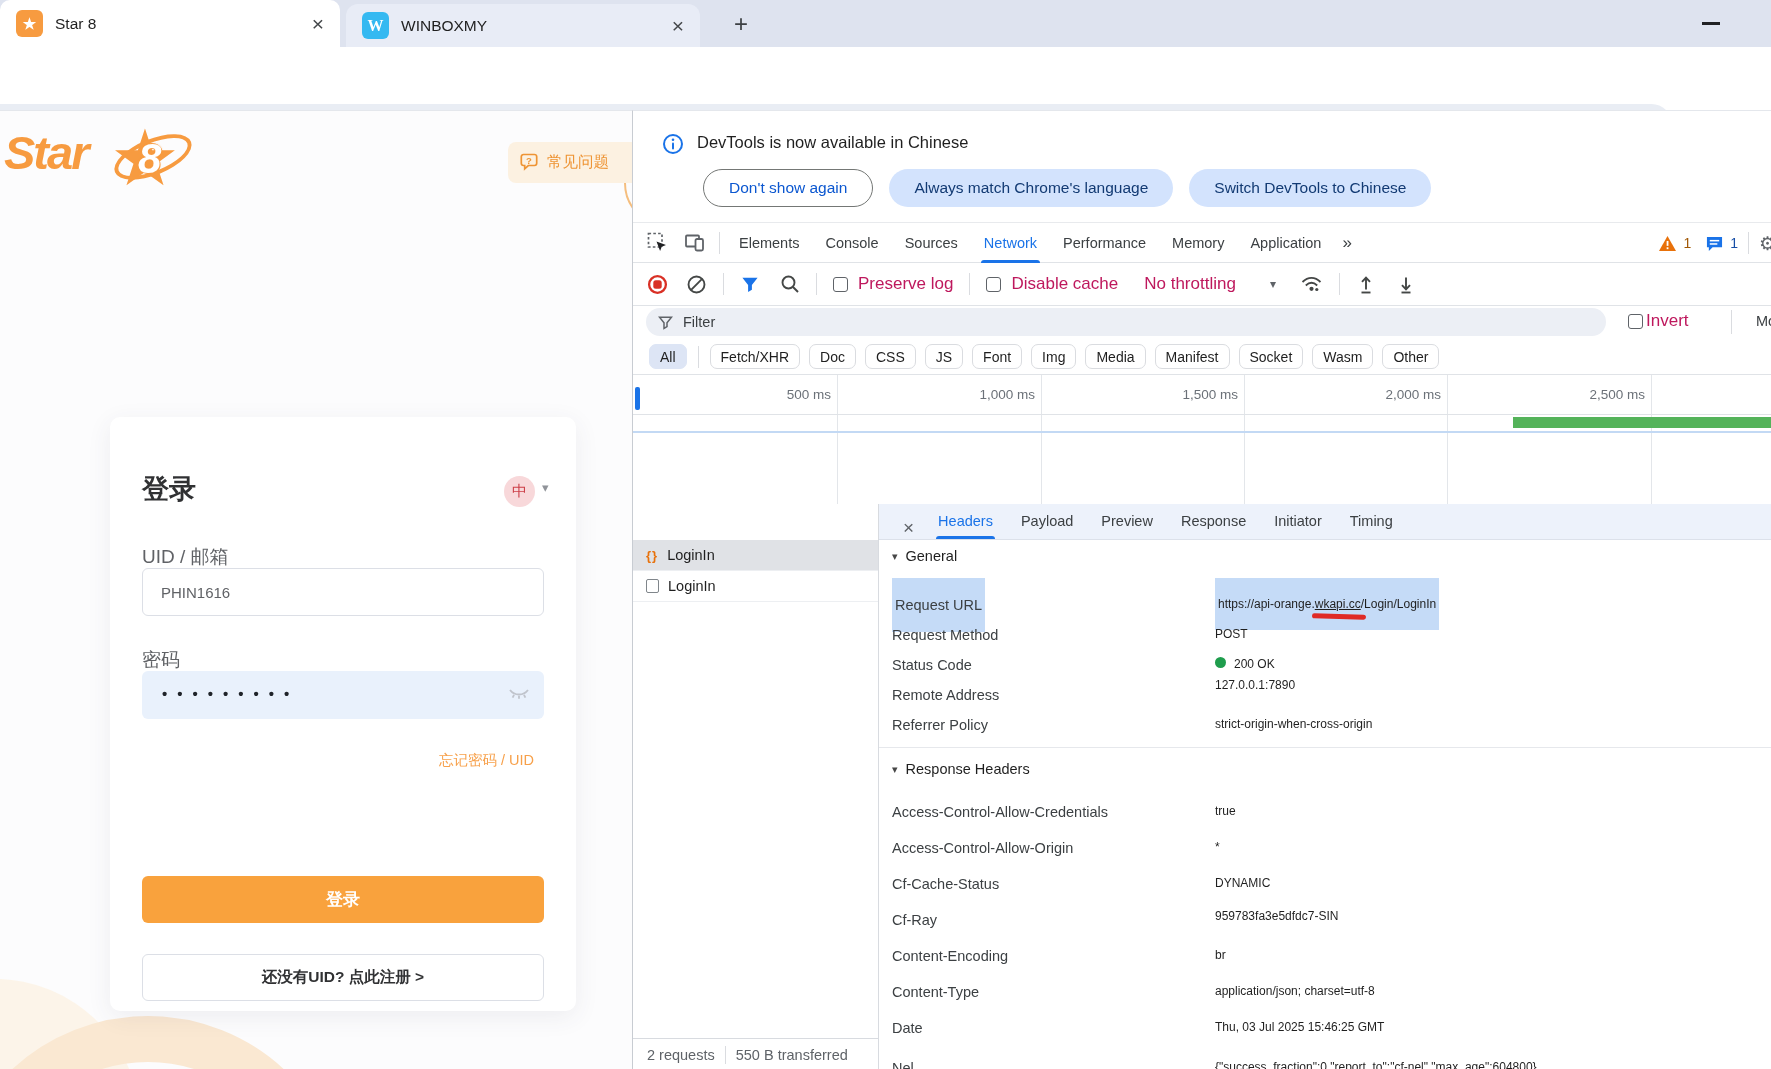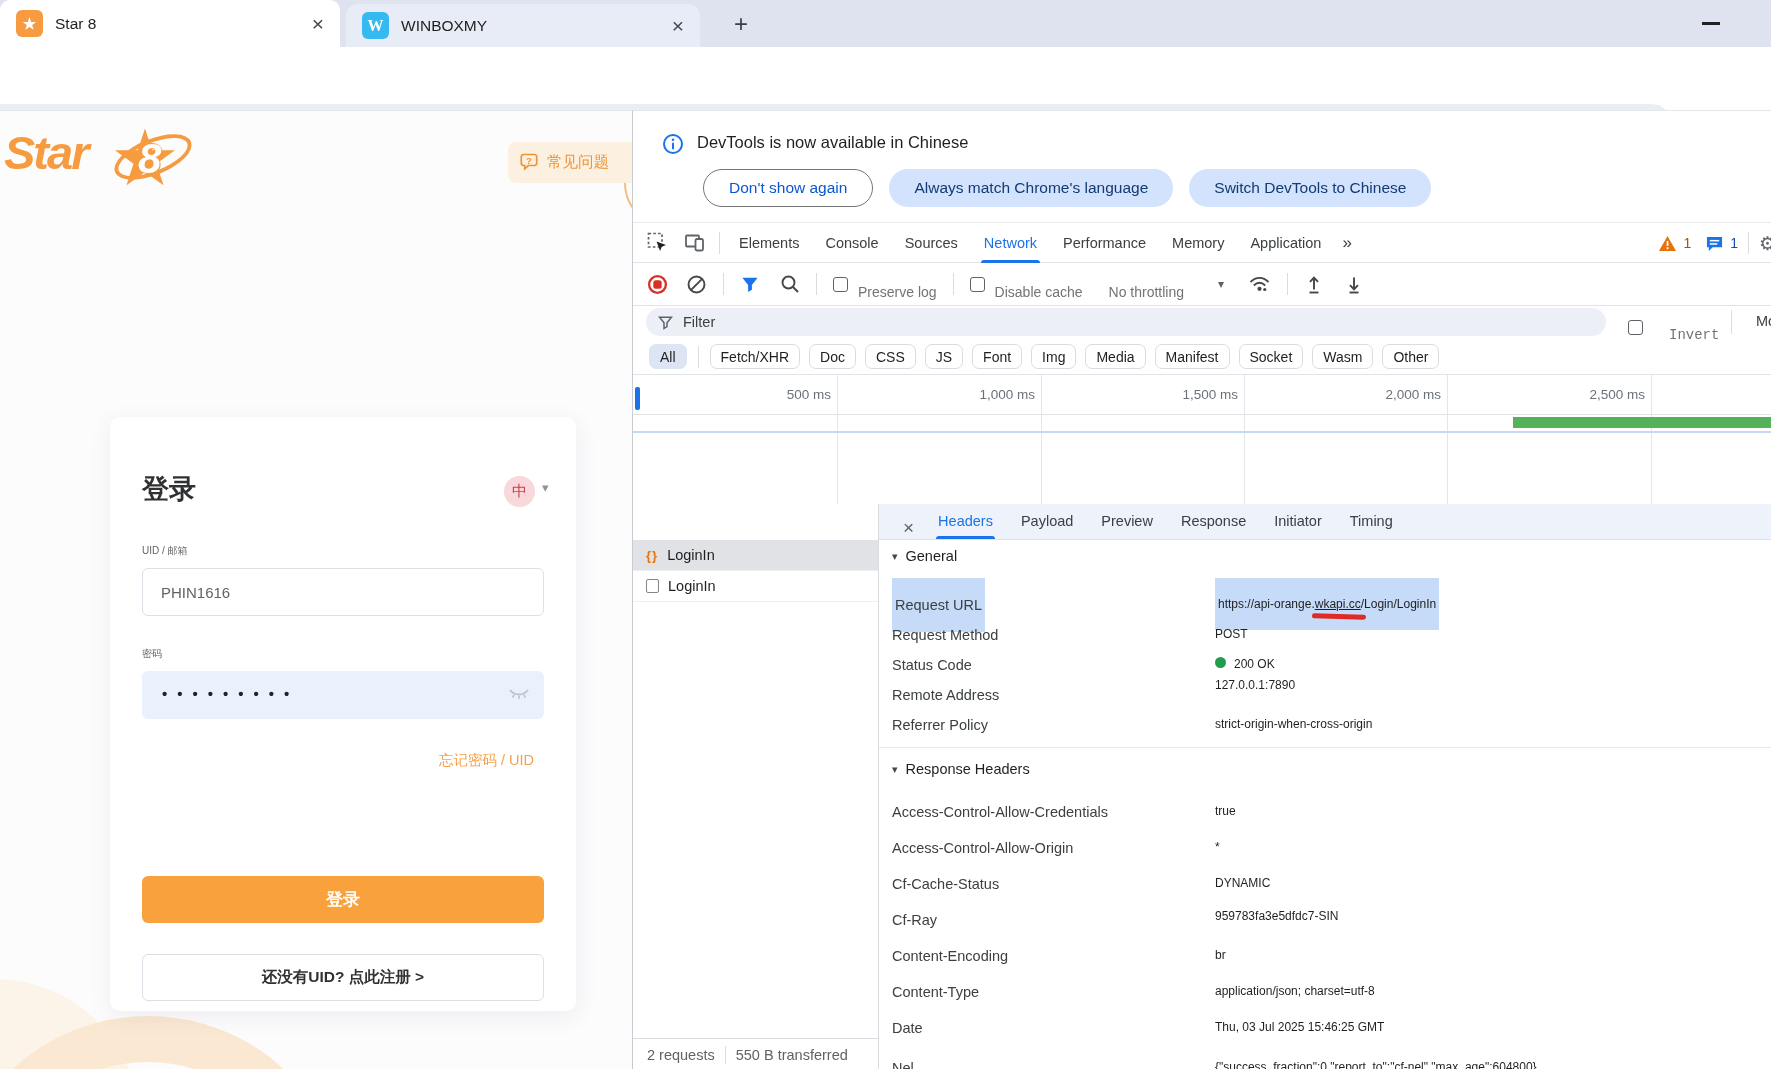--- a/index.html
+++ b/index.html
@@ -47,21 +47,21 @@
   .deco-fill-bl { position:absolute; left:-150px; top:868px; width:290px; height:290px; background:#FCF2E2; border-radius:50%; opacity:.75; }
   .deco-ring-bl { position:absolute; left:-52px; top:905px; width:400px; height:400px; border:46px solid #FAE8D2; border-radius:50%; }
 
   #login-card { position:absolute; left:110px; top:306px; width:466px; height:594px; background:#fff; border-radius:10px;
                 box-shadow:0 6px 24px rgba(60,70,90,.08); }
   #login-title { position:absolute; left:32px; top:54px; font-size:27px; font-weight:bold; color:#303133; }
   #lang-pill { position:absolute; left:394px; top:59px; width:31px; height:31px; border-radius:50%; background:#F8D8DA;
                color:#CC3E47; font-size:15px; display:flex; align-items:center; justify-content:center; }
   #lang-caret { position:absolute; left:432px; top:63px; color:#909399; font-size:13px; }
   #lang-caret::before { content:"▾"; }
-  .field-label { position:absolute; left:32px; font-size:10px; color:#606266; }
+  .field-label { position:absolute; left:32px; font-size:19px; color:#606266; }
   .text-input { position:absolute; left:32px; width:402px; height:48px; border:1px solid #DCDFE6; border-radius:6px;
                 font-size:15px; color:#606266; padding:0 18px; background:#fff; font-family:"Liberation Sans",sans-serif; }
   #pwd-box { position:absolute; left:32px; top:254px; width:402px; height:48px; background:#E9F1FC; border-radius:6px; }
   #pwd-dots { position:absolute; left:20px; top:14px; font-size:15px; font-weight:bold; color:#1F2329; letter-spacing:10px; }
   #eye-icon { position:absolute; right:14px; top:16px; }
   #forgot-link { position:absolute; right:42px; top:334px; font-size:14.5px; color:#F7A04A; }
   #login-btn { position:absolute; left:32px; top:459px; width:402px; height:47px; background:#F9A23D; border:none;
                border-radius:6px; color:#fff; font-size:17px; font-weight:bold; font-family:"Liberation Sans",sans-serif; }
   #register-btn { position:absolute; left:32px; top:537px; width:402px; height:47px; background:#fff;
                   border:1px solid #DCDFE6; border-radius:6px; color:#303133; font-size:15.5px; font-weight:bold;
@@ -84,31 +84,31 @@
   .dt-tab.active::after { content:""; position:absolute; left:10px; right:10px; bottom:0; height:3px; background:#1A73E8; border-radius:3px 3px 0 0; }
   .vsep { width:1px; height:22px; background:#DADCE0; margin:0 6px; flex:0 0 auto; }
   .dt-more { font-size:17px; color:#3C4043; padding:0 8px; }
   .dt-more::before { content:"»"; }
   #dt-badges { position:absolute; right:0; top:112px; height:40px; display:flex; align-items:center; gap:6px; padding-right:0; }
   .badge-num { font-size:14px; }
 
   #net-toolbar { position:absolute; left:0; top:152px; width:1139px; height:43px; border-bottom:1px solid #E0E3E7;
                  display:flex; align-items:center; padding-left:14px; gap:10px; }
   .chk { width:15px; height:15px; border:1.7px solid #5F6368; border-radius:3px; background:#fff; flex:0 0 auto; }
-  .tb-label { font-size:14px; color:#737373; white-space:nowrap;margin-top:16px; }
+  .tb-label { font-size:17px; color:#be185d; white-space:nowrap; }
   .caret { color:#5F6368; font-size:12px; }
   .caret::before { content:"▾"; }
 
   #filter-row { position:absolute; left:0; top:195px; width:1139px; height:33px; }
   #filter-pill { position:absolute; left:13px; top:2px; width:960px; height:28px; background:#ECEFF5; border-radius:14px;
                  display:flex; align-items:center; gap:10px; padding:0 12px; }
   #filter-input { border:none; background:transparent; outline:none; font-size:14.5px; color:#3C4043; width:850px;
                   font-family:"Liberation Sans",sans-serif; }
   #filter-input::placeholder { color:#3C4043; opacity:1; }
-  #invert-wrap { position:absolute; left:995px; top:5px; display:flex; align-items:center; gap:26px;font-family:Liberation Mono, monospace; }
+  #invert-wrap { position:absolute; left:995px; top:5px; display:flex; align-items:center; gap:3px; }
   #more-filters { position:absolute; left:1123px; top:7px; font-size:14.5px; color:#3C4043; white-space:nowrap; width:220px; }
   #filter-sep { position:absolute; left:1098px; top:4px; width:1px; height:24px; background:#DADCE0; }
 
   #chips-row { position:absolute; left:0; top:228px; width:1139px; height:36px; border-bottom:1px solid #E0E3E7;
                display:flex; align-items:center; padding-left:16px; gap:9px; }
   .chip { height:25px; display:flex; align-items:center; padding:0 10px; border:1px solid #DADCE0; border-radius:7px;
           font-size:14px; color:#1F1F1F; white-space:nowrap; background:#fff; }
   .chip.selected { background:#DDE5F5; border-color:#DDE5F5; }
 
   #strip-area { position:absolute; left:0; top:264px; width:1139px; height:129px; }

